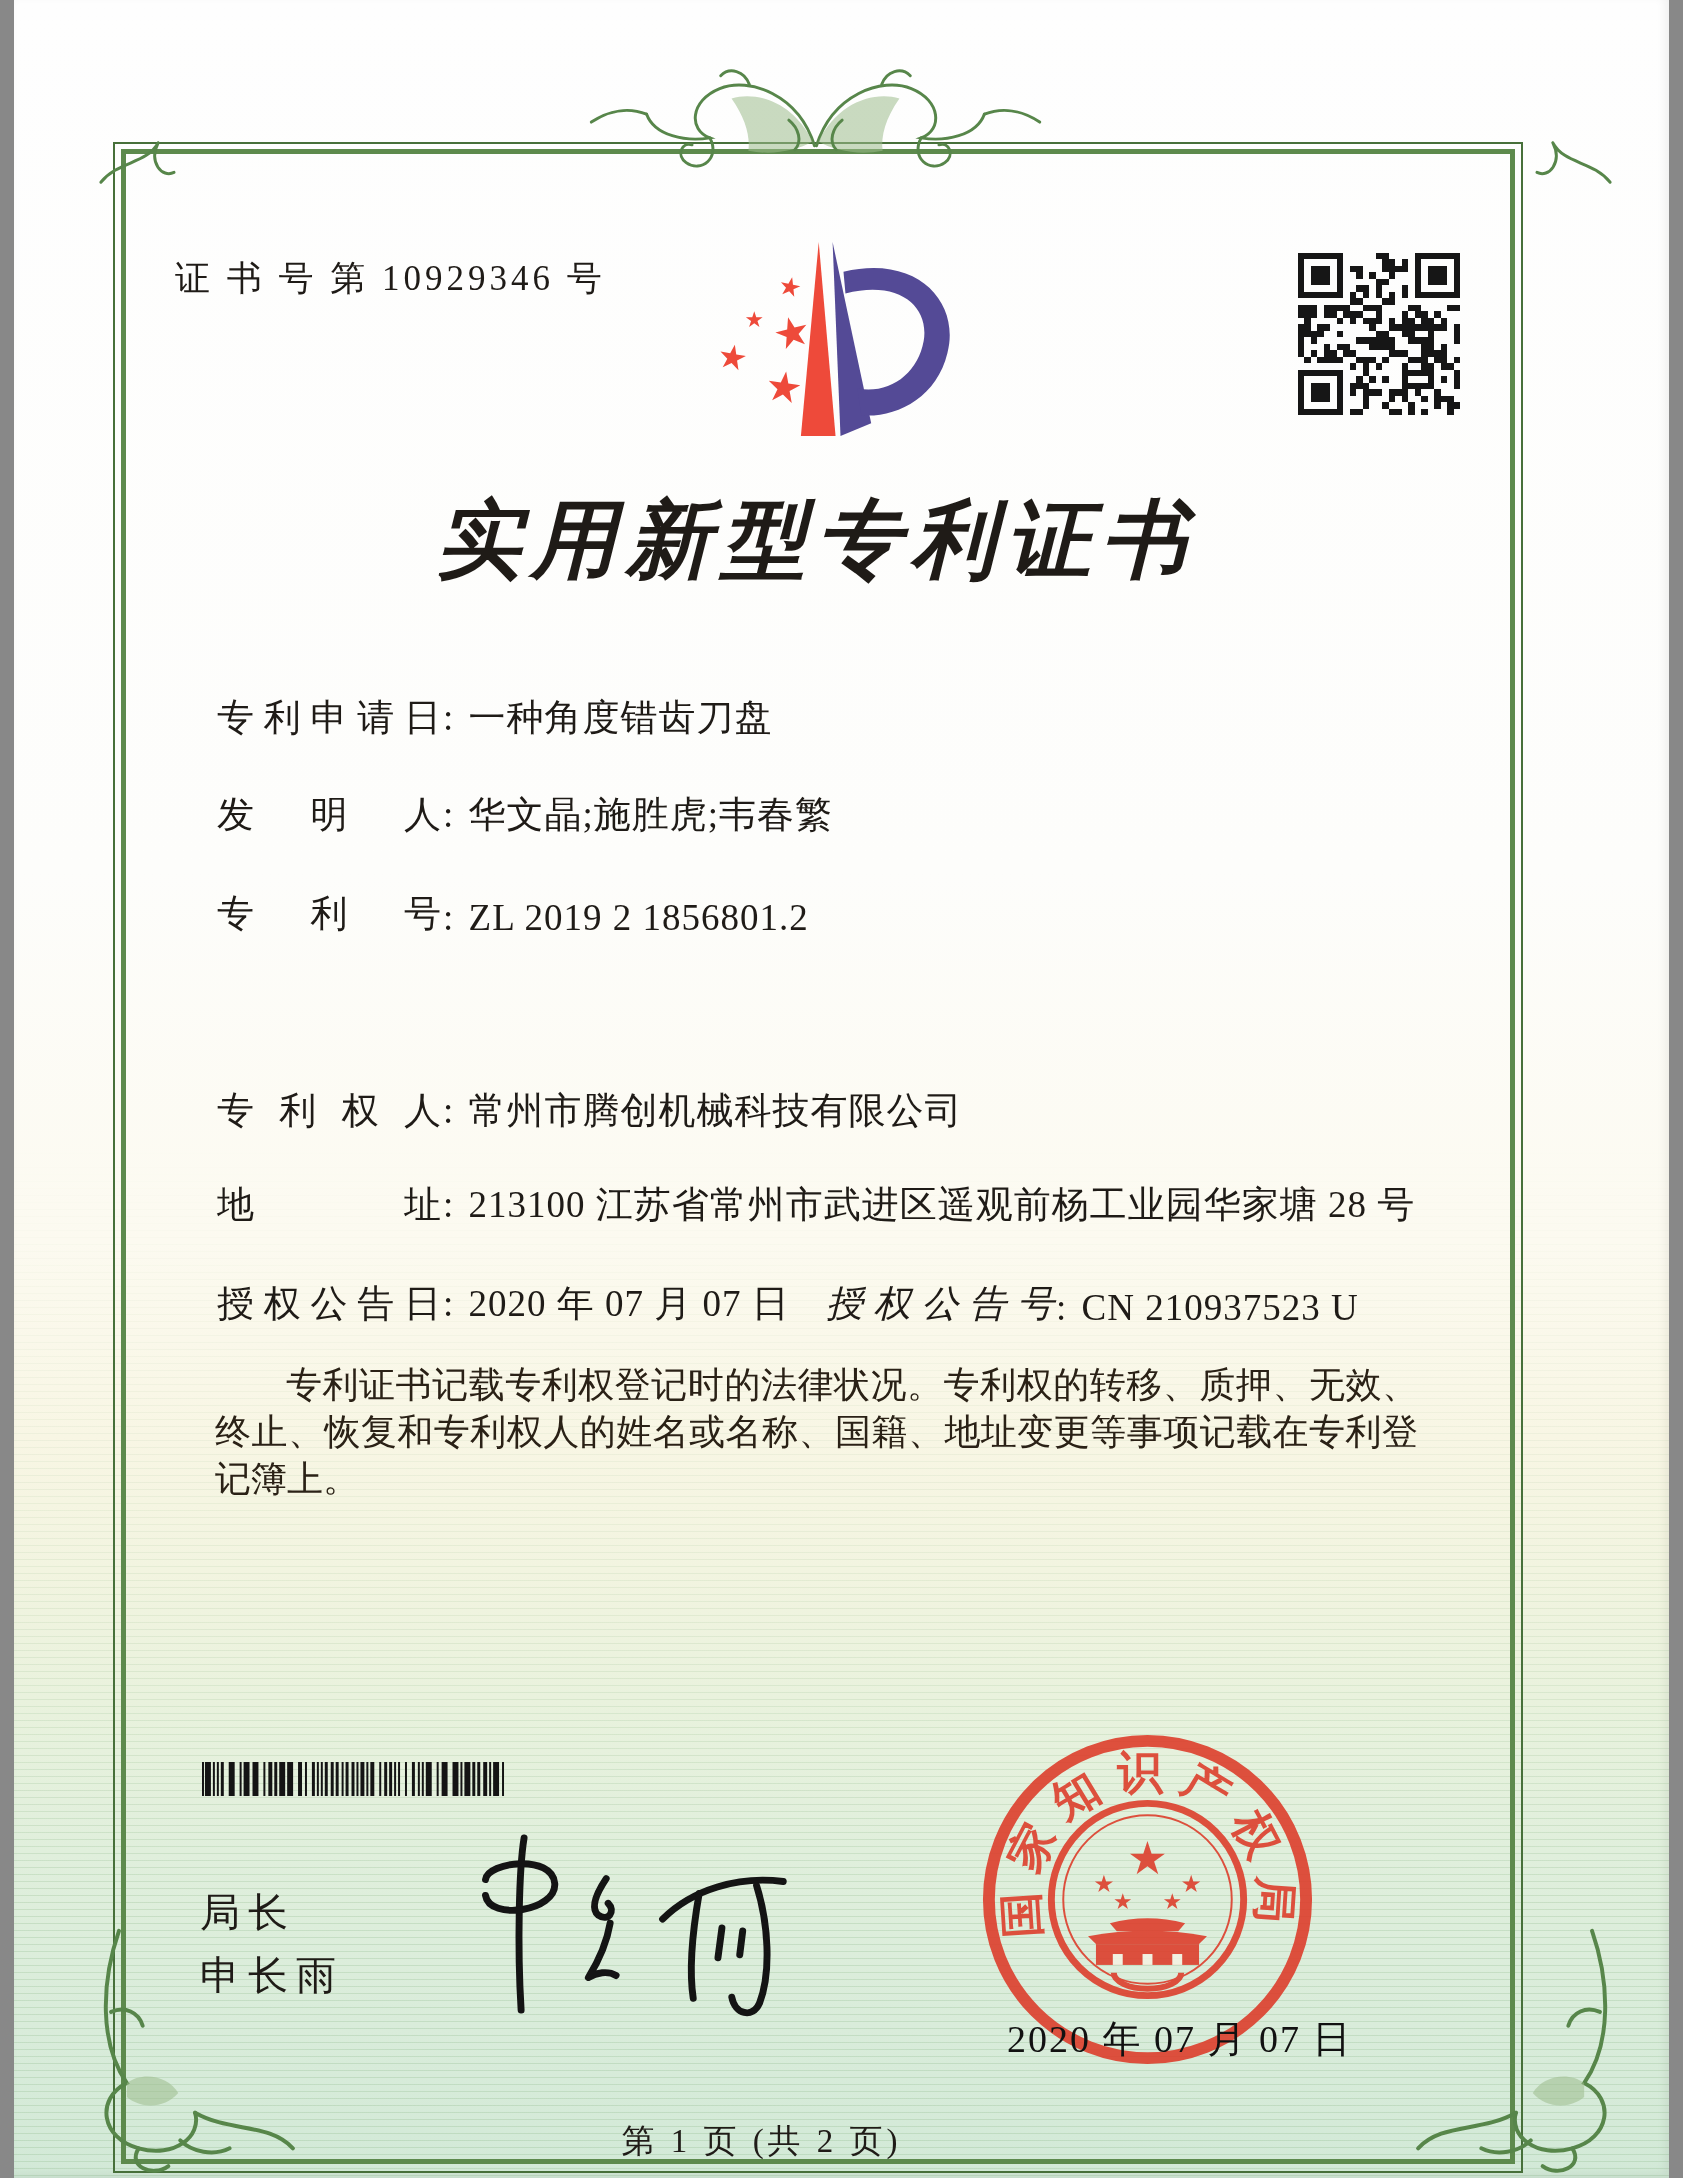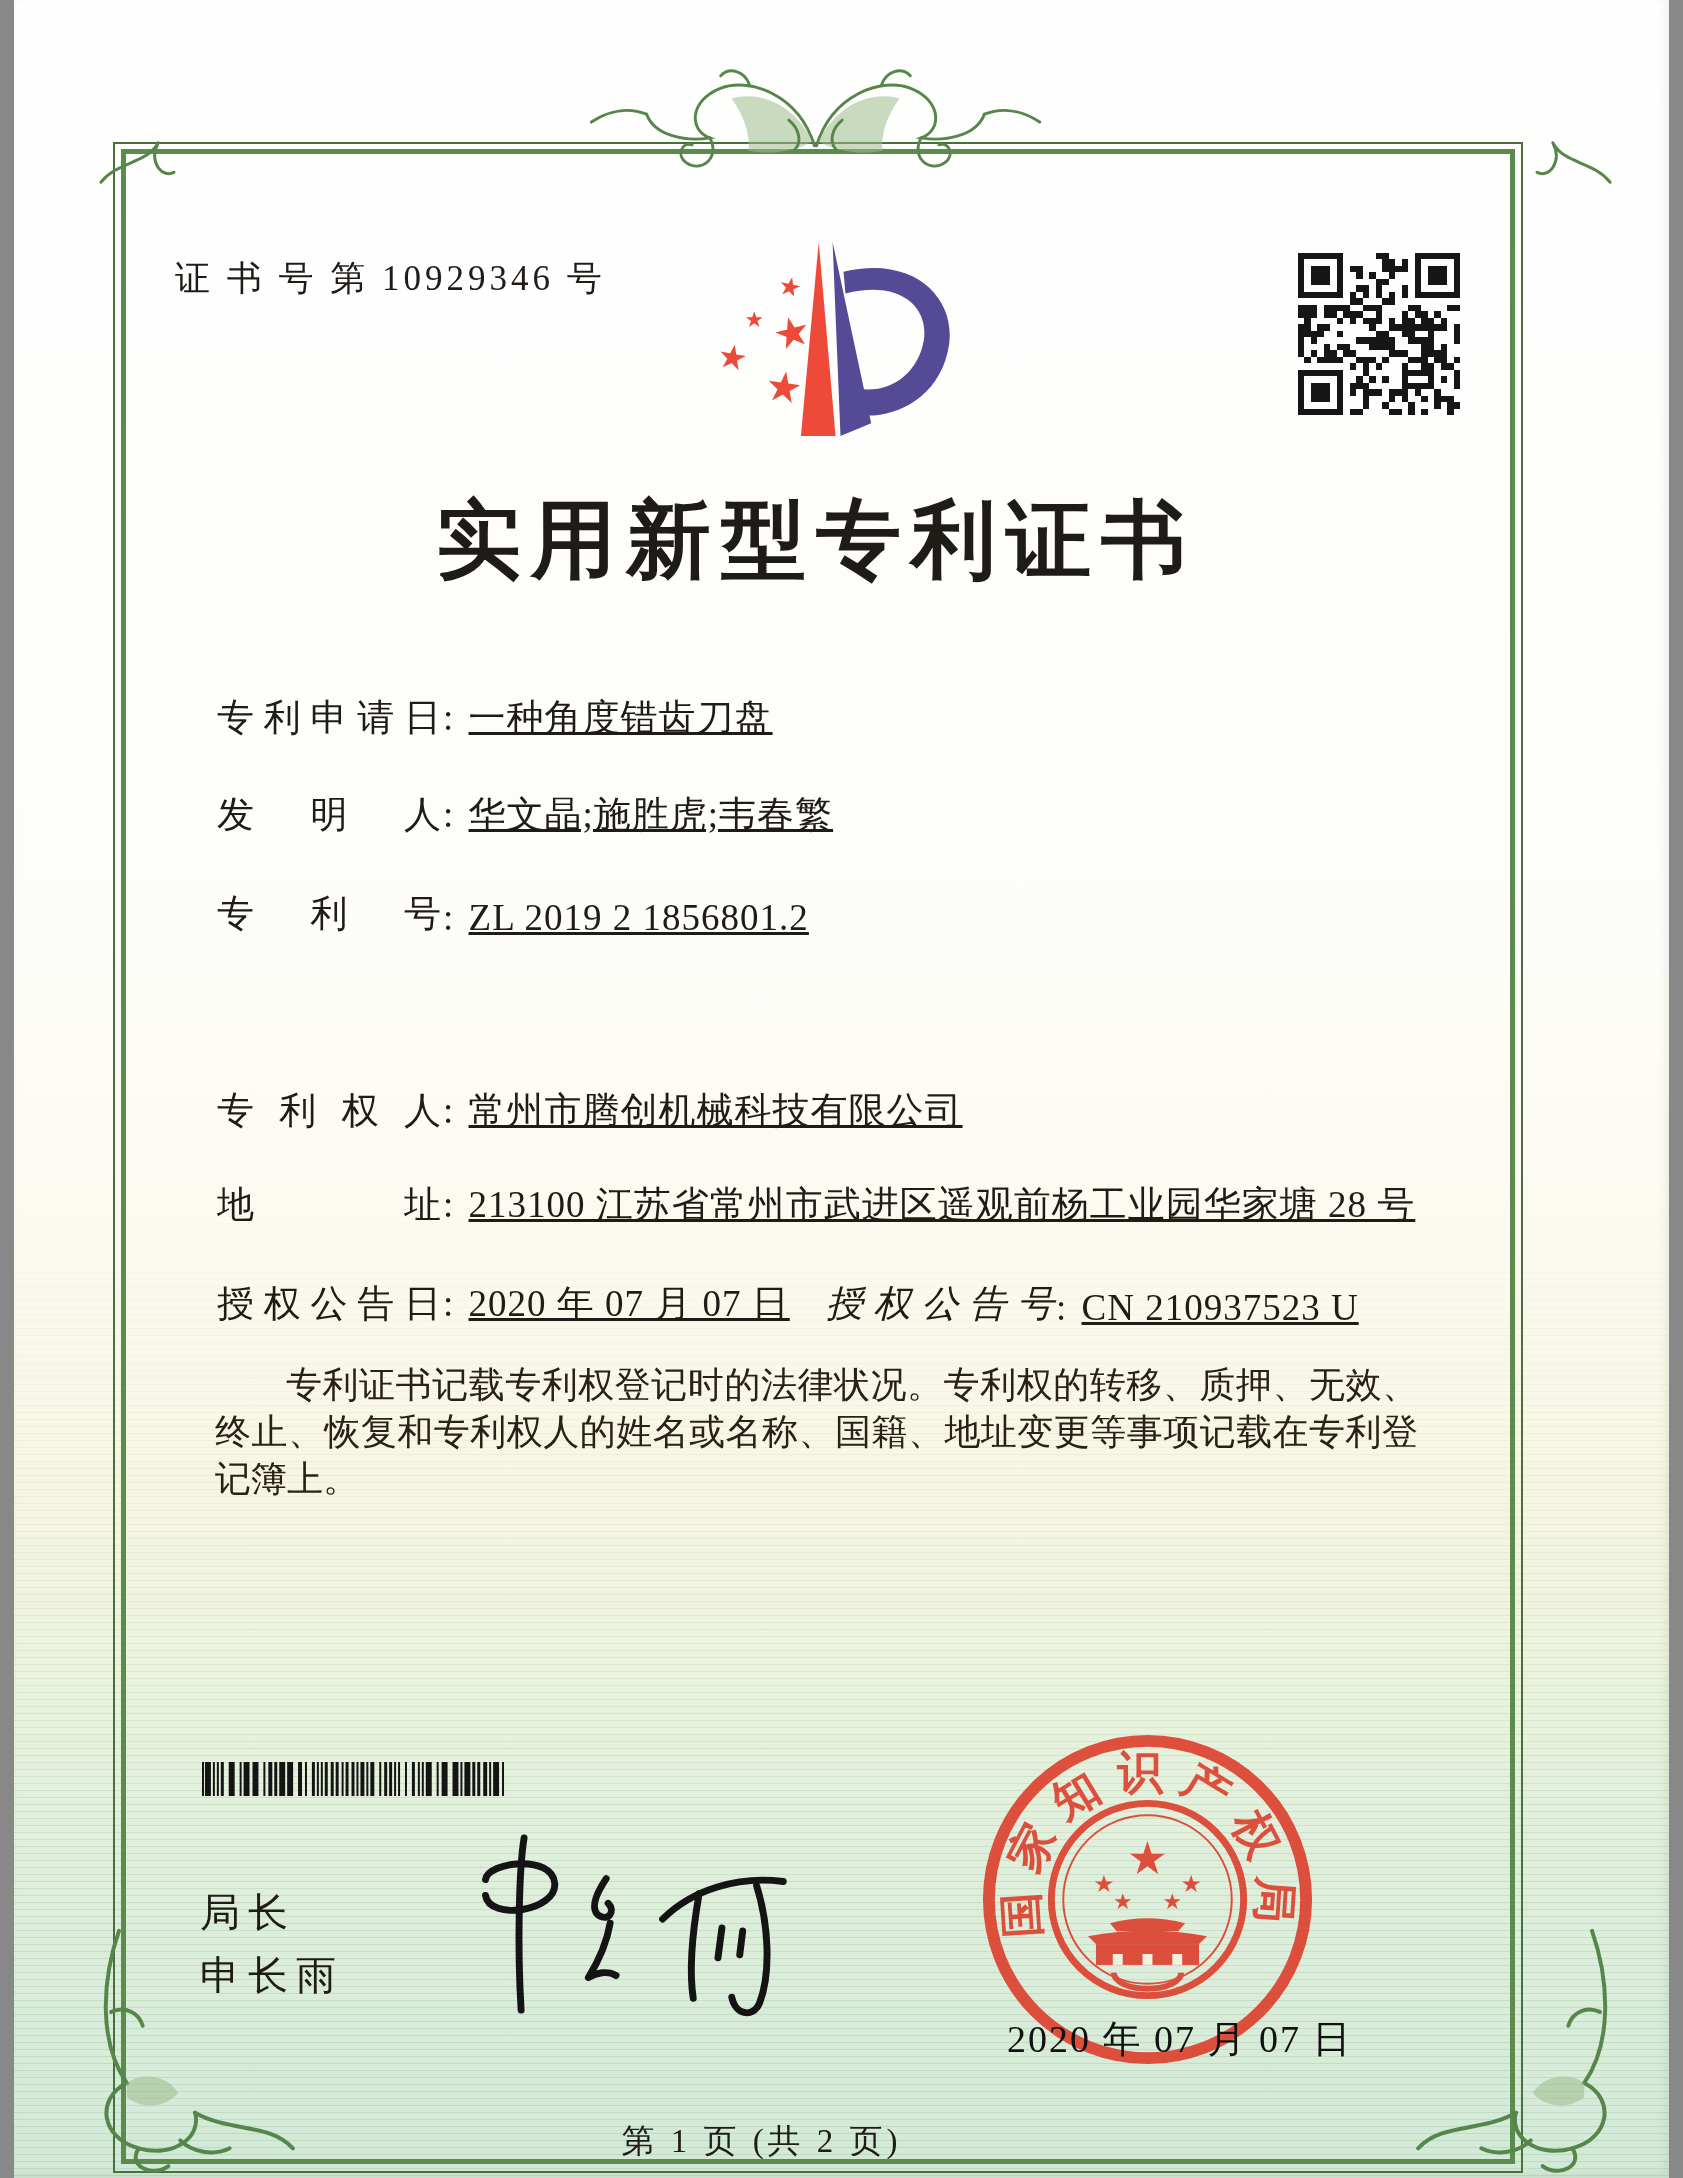--- a/index.html
+++ b/index.html
@@ -8,25 +8,25 @@
     background:linear-gradient(180deg,#fefefe 0%,#fdfdfb 40%,#fcfaf0 57%,#f8f6e4 66%,#f2f4e0 72%,#e9f2dd 78%,#e0efdc 85%,#d9ecda 93%,#d2e9d7 100%);
     box-shadow:inset -4px -4px 10px rgba(0,0,0,.06);}
   .waves{position:absolute;left:0;right:0;top:1139px;bottom:0;pointer-events:none;
     background:repeating-linear-gradient(180deg,rgba(120,170,115,.22) 0 1.5px,rgba(255,255,255,0) 1.5px 7px);
     -webkit-mask-image:linear-gradient(180deg,transparent 0,rgba(0,0,0,.55) 45%,#000 75%);
     mask-image:linear-gradient(180deg,transparent 0,rgba(0,0,0,.55) 45%,#000 75%);}
   .frame-outer{position:absolute;left:99px;top:142px;width:1406px;height:2027px;border:2px solid #47703a;}
   .frame-inner{position:absolute;left:107px;top:149px;width:1384px;height:2005px;border:5px solid #5d8a4d;}
   .cert-no{position:absolute;left:161px;top:255px;font-size:35px;letter-spacing:4px;}
   .title{position:absolute;left:99px;top:483px;width:1406px;text-align:center;
-    font-size:85px;font-weight:700;letter-spacing:10px;}
+    font-size:85px;font-weight:700;letter-spacing:10px;font-style:italic;}
   .row{position:absolute;left:203px;font-size:37px;white-space:nowrap;}
   .lbl{display:inline-block;width:224px;text-align:justify;text-align-last:justify;vertical-align:bottom;}
   .colon{display:inline-block;margin:0 6px 0 2px;}
-  .val{letter-spacing:1px;text-decoration:underline;}
+  .val{letter-spacing:1px;}
   .pair2{position:absolute;left:609px;top:0;white-space:nowrap;}
   .pair2 .lbl{width:228px;font-style:italic;}
   .paras{position:absolute;left:201px;top:1362px;width:1203px;font-size:36px;line-height:47px;
     text-align:justify;color:#2a2116;}
   .paras p{margin:0 0 7px 0;text-indent:71px;}
   .director{position:absolute;left:186px;font-size:40px;letter-spacing:8px;}
   .seal-date{position:absolute;left:993px;top:2014px;font-size:38px;letter-spacing:2px;color:#111;}
   .footer{position:absolute;left:99px;top:2119px;width:1297px;text-align:center;font-size:33px;letter-spacing:4px;}
   svg{display:block;}
   .abs{position:absolute;}

